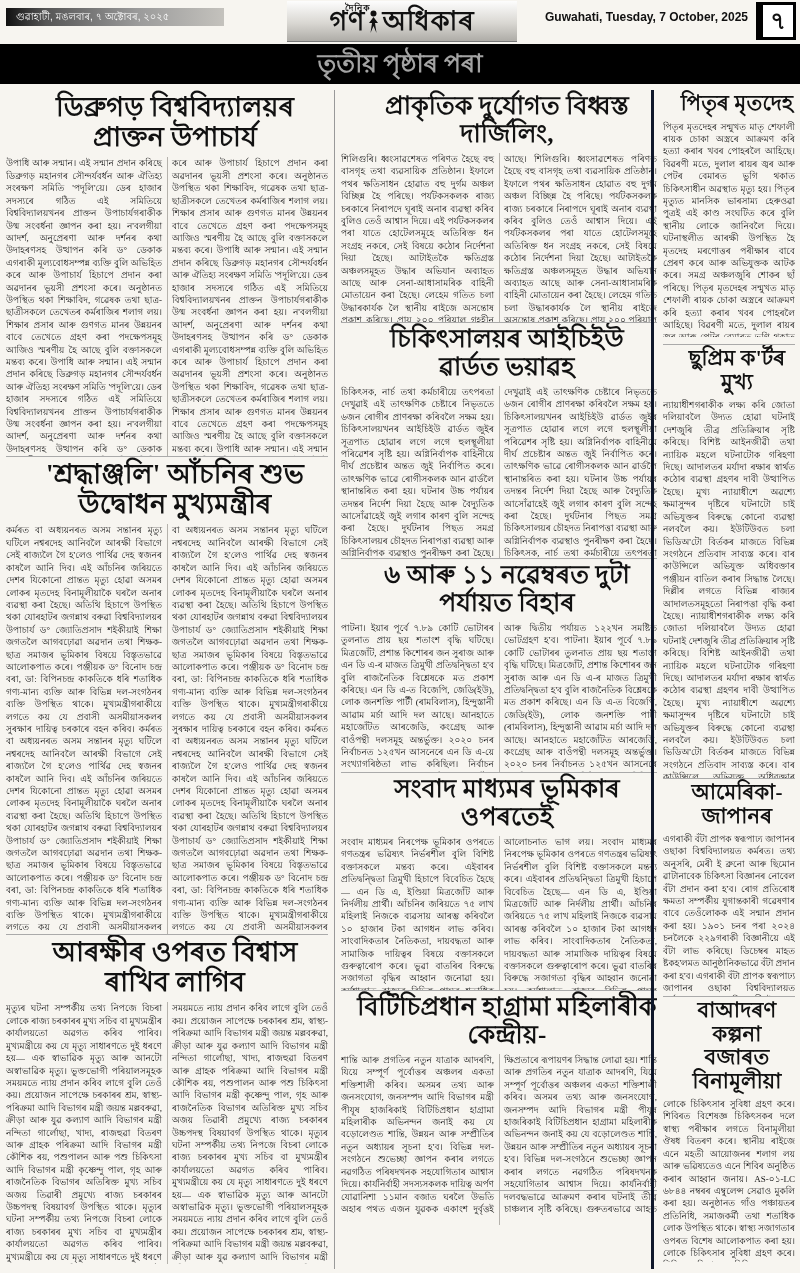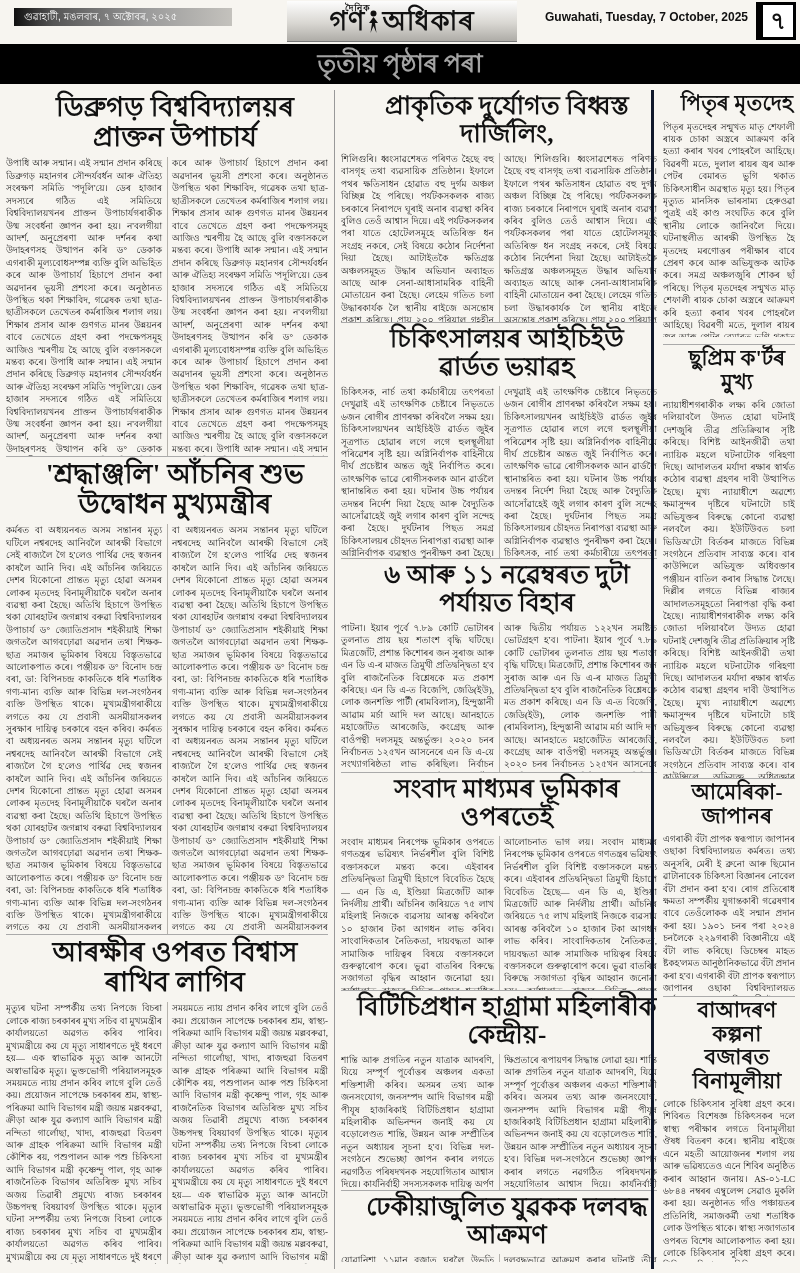--- a/index.html
+++ b/index.html
@@ -5,21 +5,21 @@
   html,body{margin:0;padding:0;}
   body{
     width:800px;height:1273px;overflow:hidden;
     background:#f7f5f0;color:#111;
     font-family:"Liberation Serif","DejaVu Serif",serif;
     position:relative;
   }
   
   .hdr{position:absolute;left:0;top:0;width:800px;height:42px;}
   .date-as{
-    position:absolute;left:14px;top:8px;width:218px;height:18px;
+    position:absolute;left:6px;top:8px;width:218px;height:18px;
     background:linear-gradient(90deg,#111 0%,#555 18%,#9a9a9a 60%,#c4c2bd 100%);
     color:#fff;font-size:10px;line-height:18px;padding:0 10px;box-sizing:border-box;
     font-family:"Liberation Sans","DejaVu Sans",sans-serif;
   }
   .masthead{
     position:absolute;left:287px;top:1px;width:230px;height:40px;
     background:linear-gradient(180deg,#fdfdfd 0%,#d9d7d2 55%,#aeaca7 100%);
     text-align:center;border-bottom:1px solid #777;
   }
   .masthead .daily{font-size:9px;letter-spacing:1px;position:absolute;left:58px;top:0;font-weight:bold;}
@@ -135,21 +135,20 @@
     <div class="hl hl-l">সংবাদ মাধ্যমৰ ভূমিকাৰ ওপৰতেই</div>
     <div class="body cols2 b-wrap" style="height:178px">সংবাদ মাধ্যমৰ নিৰপেক্ষ ভূমিকাৰ ওপৰতে গণতন্ত্ৰৰ ভৱিষ্যৎ নিৰ্ভৰশীল বুলি বিশিষ্ট বক্তাসকলে মন্তব্য কৰে। এইবাৰৰ প্ৰতিদ্বন্দ্বিতা ত্ৰিমুখী হিচাপে বিবেচিত হৈছে— এন ডি এ, ইণ্ডিয়া মিত্ৰজোঁট আৰু নিৰ্দলীয় প্ৰাৰ্থী। আঁচনিৰ জৰিয়তে ৭৫ লাখ মহিলাই নিজকে ব্যৱসায় আৰম্ভ কৰিবলৈ ১০ হাজাৰ টকা আগধন লাভ কৰিব। সাংবাদিকতাৰ নৈতিকতা, দায়বদ্ধতা আৰু সামাজিক দায়িত্বৰ বিষয়ে বক্তাসকলে গুৰুত্বাৰোপ কৰে। ভুৱা বাতৰিৰ বিৰুদ্ধে সজাগতা বৃদ্ধিৰ আহ্বান জনোৱা হয়। কৰ্মশালাত ৰাজ্যৰ বিভিন্ন প্ৰান্তৰ শতাধিক সংবাদকৰ্মীয়ে অংশগ্ৰহণ কৰে আৰু আলোচনাত ভাগ লয়।  সংবাদ মাধ্যমৰ নিৰপেক্ষ ভূমিকাৰ ওপৰতে গণতন্ত্ৰৰ ভৱিষ্যৎ নিৰ্ভৰশীল বুলি বিশিষ্ট বক্তাসকলে মন্তব্য কৰে। এইবাৰৰ প্ৰতিদ্বন্দ্বিতা ত্ৰিমুখী হিচাপে বিবেচিত হৈছে— এন ডি এ, ইণ্ডিয়া মিত্ৰজোঁট আৰু নিৰ্দলীয় প্ৰাৰ্থী। আঁচনিৰ জৰিয়তে ৭৫ লাখ মহিলাই নিজকে ব্যৱসায় আৰম্ভ কৰিবলৈ ১০ হাজাৰ টকা আগধন লাভ কৰিব। সাংবাদিকতাৰ নৈতিকতা, দায়বদ্ধতা আৰু সামাজিক দায়িত্বৰ বিষয়ে বক্তাসকলে গুৰুত্বাৰোপ কৰে। ভুৱা বাতৰিৰ বিৰুদ্ধে সজাগতা বৃদ্ধিৰ আহ্বান জনোৱা হয়। কৰ্মশালাত ৰাজ্যৰ বিভিন্ন প্ৰান্তৰ শতাধিক সংবাদকৰ্মীয়ে অংশগ্ৰহণ কৰে আৰু আলোচনাত ভাগ লয়।  সংবাদ মাধ্যমৰ নিৰপেক্ষ ভূমিকাৰ ওপৰতে গণতন্ত্ৰৰ ভৱিষ্যৎ নিৰ্ভৰশীল বুলি বিশিষ্ট বক্তাসকলে মন্তব্য কৰে। এইবাৰৰ প্ৰতিদ্বন্দ্বিতা ত্ৰিমুখী হিচাপে বিবেচিত হৈছে— এন ডি এ, ইণ্ডিয়া মিত্ৰজোঁট আৰু নিৰ্দলীয় প্ৰাৰ্থী। আঁচনিৰ জৰিয়তে ৭৫ লাখ মহিলাই নিজকে ব্যৱসায় আৰম্ভ কৰিবলৈ ১০ হাজাৰ টকা আগধন লাভ কৰিব। সাংবাদিকতাৰ নৈতিকতা, দায়বদ্ধতা আৰু সামাজিক দায়িত্বৰ বিষয়ে বক্তাসকলে গুৰুত্বাৰোপ কৰে। ভুৱা বাতৰিৰ বিৰুদ্ধে সজাগতা বৃদ্ধিৰ আহ্বান জনোৱা হয়। কৰ্মশালাত ৰাজ্যৰ বিভিন্ন প্ৰান্তৰ শতাধিক সংবাদকৰ্মীয়ে অংশগ্ৰহণ কৰে আৰু আলোচনাত ভাগ লয়। </div>
   </div>
 
   <div class="art" id="a-btc">
     <div class="hl hl-l">বিটিচিপ্ৰধান হাগ্ৰামা মহিলাৰীক কেন্দ্ৰীয়-</div>
     <div class="body cols2 b-wrap" style="height:158px">শান্তি আৰু প্ৰগতিৰ নতুন যাত্ৰাক আদৰণি, যিয়ে সম্পূৰ্ণ পূৰ্বোত্তৰ অঞ্চলৰ একতা শক্তিশালী কৰিব। অসমৰ তথ্য আৰু জনসংযোগ, জনসম্পদ আদি বিভাগৰ মন্ত্ৰী পীযূষ হাজৰিকাই বিটিচিপ্ৰধান হাগ্ৰামা মহিলাৰীক অভিনন্দন জনাই কয় যে বড়োলেণ্ডত শান্তি, উন্নয়ন আৰু সম্প্ৰীতিৰ নতুন অধ্যায়ৰ সূচনা হ'ব। বিভিন্ন দল-সংগঠনে শুভেচ্ছা জ্ঞাপন কৰাৰ লগতে নৱগঠিত পৰিষদখনক সহযোগিতাৰ আশ্বাস দিয়ে। কাৰ্যনিৰ্বাহী সদস্যসকলক দায়িত্ব অৰ্পণ কৰাৰ লগতে উন্নয়নমূলক আঁচনিসমূহ ক্ষিপ্ৰতাৰে ৰূপায়ণৰ সিদ্ধান্ত লোৱা হয়।  শান্তি আৰু প্ৰগতিৰ নতুন যাত্ৰাক আদৰণি, যিয়ে সম্পূৰ্ণ পূৰ্বোত্তৰ অঞ্চলৰ একতা শক্তিশালী কৰিব। অসমৰ তথ্য আৰু জনসংযোগ, জনসম্পদ আদি বিভাগৰ মন্ত্ৰী পীযূষ হাজৰিকাই বিটিচিপ্ৰধান হাগ্ৰামা মহিলাৰীক অভিনন্দন জনাই কয় যে বড়োলেণ্ডত শান্তি, উন্নয়ন আৰু সম্প্ৰীতিৰ নতুন অধ্যায়ৰ সূচনা হ'ব। বিভিন্ন দল-সংগঠনে শুভেচ্ছা জ্ঞাপন কৰাৰ লগতে নৱগঠিত পৰিষদখনক সহযোগিতাৰ আশ্বাস দিয়ে। কাৰ্যনিৰ্বাহী সদস্যসকলক দায়িত্ব অৰ্পণ কৰাৰ লগতে উন্নয়নমূলক আঁচনিসমূহ ক্ষিপ্ৰতাৰে ৰূপায়ণৰ সিদ্ধান্ত লোৱা হয়।  শান্তি আৰু প্ৰগতিৰ নতুন যাত্ৰাক আদৰণি, যিয়ে সম্পূৰ্ণ পূৰ্বোত্তৰ অঞ্চলৰ একতা শক্তিশালী কৰিব। অসমৰ তথ্য আৰু জনসংযোগ, জনসম্পদ আদি বিভাগৰ মন্ত্ৰী পীযূষ হাজৰিকাই বিটিচিপ্ৰধান হাগ্ৰামা মহিলাৰীক অভিনন্দন জনাই কয় যে বড়োলেণ্ডত শান্তি, উন্নয়ন আৰু সম্প্ৰীতিৰ নতুন অধ্যায়ৰ সূচনা হ'ব। বিভিন্ন দল-সংগঠনে শুভেচ্ছা জ্ঞাপন কৰাৰ লগতে নৱগঠিত পৰিষদখনক সহযোগিতাৰ আশ্বাস দিয়ে। কাৰ্যনিৰ্বাহী সদস্যসকলক দায়িত্ব অৰ্পণ কৰাৰ লগতে উন্নয়নমূলক আঁচনিসমূহ ক্ষিপ্ৰতাৰে ৰূপায়ণৰ সিদ্ধান্ত লোৱা হয়। </div>
   </div>
 
   <div class="art" id="a-dhekiajuli">
-    <div class="hl hl-l">ঢেকীয়াজুলিত যুৱকক দলবদ্ধ আক্ৰমণ</div>
     <div class="body cols2 b-wrap" style="height:34px">যোৱানিশা ১১মান বজাত ঘৰলৈ উভতি অহাৰ পথত এজন যুৱকক একাংশ দুৰ্বৃত্তই দলবদ্ধভাৱে আক্ৰমণ কৰাৰ ঘটনাই তীব্ৰ চাঞ্চল্যৰ সৃষ্টি কৰিছে। গুৰুতৰভাৱে আহত যুৱকজনক তৎক্ষণাত চিকিৎসালয়ত ভৰ্তি কৰোৱা হয়। আৰক্ষীয়ে ঘটনা সন্দৰ্ভত তদন্ত অব্যাহত ৰাখিছে।  যোৱানিশা ১১মান বজাত ঘৰলৈ উভতি অহাৰ পথত এজন যুৱকক একাংশ দুৰ্বৃত্তই দলবদ্ধভাৱে আক্ৰমণ কৰাৰ ঘটনাই তীব্ৰ চাঞ্চল্যৰ সৃষ্টি কৰিছে। গুৰুতৰভাৱে আহত যুৱকজনক তৎক্ষণাত চিকিৎসালয়ত ভৰ্তি কৰোৱা হয়। আৰক্ষীয়ে ঘটনা সন্দৰ্ভত তদন্ত অব্যাহত ৰাখিছে। </div>
   </div>
 
 </div>
 
 <div class="sec sec-right">
 
   <div class="art" id="a-father">
     <div class="hl hl-m">পিতৃৰ মৃতদেহ</div>
     <div class="body b-wrap" style="height:216px">পিতৃৰ মৃতদেহৰ সন্মুখত মাতৃ শেফালী ৰায়ক চোকা অস্ত্ৰৰে আক্ৰমণ কৰি হত্যা কৰাৰ খবৰ পোহৰলৈ আহিছে। বিৱৰণী মতে, দুলাল ৰায়ৰ জ্বৰ আৰু পেটৰ বেমাৰত ভুগি থকাত চিকিৎসাধীন অৱস্থাত মৃত্যু হয়। পিতৃৰ মৃত্যুত মানসিক ভাৰসাম্য হেৰুওৱা পুত্ৰই এই কাণ্ড সংঘটিত কৰে বুলি স্থানীয় লোকে জানিবলৈ দিয়ে। ঘটনাস্থলীত আৰক্ষী উপস্থিত হৈ মৃতদেহ মৰণোত্তৰ পৰীক্ষাৰ বাবে প্ৰেৰণ কৰে আৰু অভিযুক্তক আটক কৰে। সমগ্ৰ অঞ্চলজুৰি শোকৰ ছাঁ পৰিছে।  পিতৃৰ মৃতদেহৰ সন্মুখত মাতৃ শেফালী ৰায়ক চোকা অস্ত্ৰৰে আক্ৰমণ কৰি হত্যা কৰাৰ খবৰ পোহৰলৈ আহিছে। বিৱৰণী মতে, দুলাল ৰায়ৰ জ্বৰ আৰু পেটৰ বেমাৰত ভুগি থকাত চিকিৎসাধীন অৱস্থাত মৃত্যু হয়। পিতৃৰ মৃত্যুত মানসিক ভাৰসাম্য হেৰুওৱা পুত্ৰই এই কাণ্ড সংঘটিত কৰে বুলি স্থানীয় লোকে জানিবলৈ দিয়ে। ঘটনাস্থলীত আৰক্ষী উপস্থিত হৈ মৃতদেহ মৰণোত্তৰ পৰীক্ষাৰ বাবে প্ৰেৰণ কৰে আৰু অভিযুক্তক আটক কৰে। সমগ্ৰ অঞ্চলজুৰি শোকৰ ছাঁ পৰিছে। </div>

